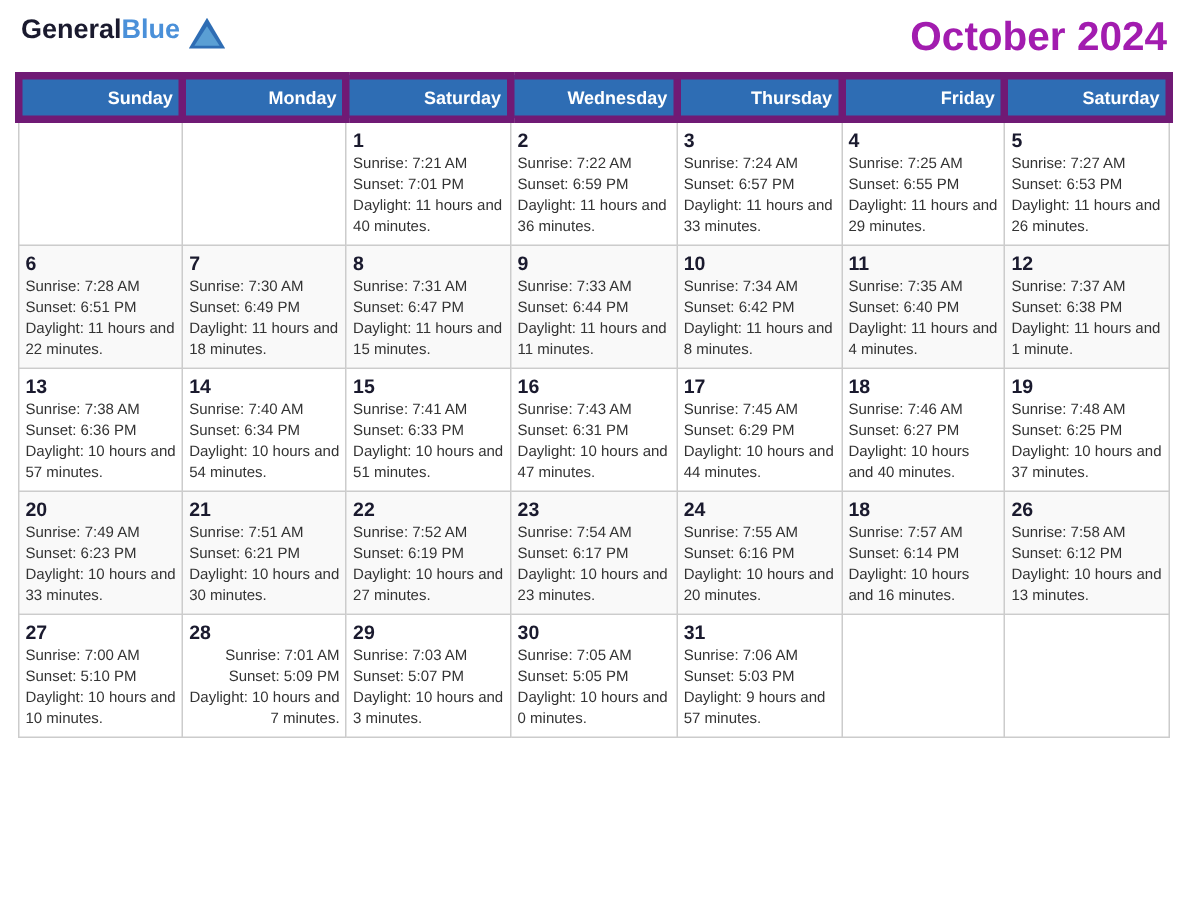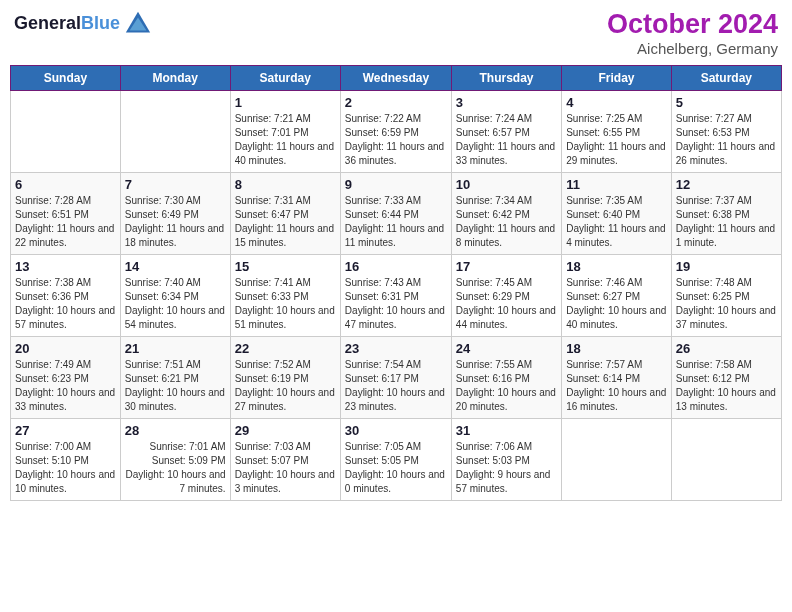--- a/index.html
+++ b/index.html
@@ -51,24 +51,24 @@
     }
     .calendar {
       width: 100%;
       border-collapse: collapse;
       font-size: 11px;
     }
     .calendar thead th {
       background-color: #2e6db4;
       color: #fff;
       padding: 5px 4px;
-      text-align: center;
+      text-align: right;
       font-size: 12px;
       font-weight: bold;
-      border: 1px solid #701a75;
+      border: 5px solid #701a75;
     }
     .calendar tbody td {
       border: 1px solid #ccc;
       vertical-align: top;
       padding: 4px;
       width: 113px;
       min-height: 80px;
       background: #fff;
     }
     .calendar tbody tr:nth-child(even) td {
@@ -88,34 +88,33 @@
     .empty-cell {
       background: #fff !important;
     }
   </style>
 </head>
 <body>
 
 <div class="header">
   <div class="logo">
     <div>
-      <div style="display:flex;align-items:center;gap:2px;">
+      <div style="display:flex;align-items:flex-start;gap:2px;">
         <div class="logo-text">
           General<span>Blue</span>
         </div>
         <svg class="logo-icon" viewBox="0 0 30 30">
           <polygon points="15,2 28,24 2,24" fill="#2e6db4"></polygon>
           <polygon points="15,8 24,22 6,22" fill="#5a9fd4"></polygon>
         </svg>
       </div>
     </div>
   </div>
   <div class="title-block">
     <div class="month-title">October 2024</div>
-    <div class="subtitle">Aichelberg, Germany</div>
   </div>
 </div>
 
 <table class="calendar">
   <thead>
     <tr>
       <th>Sunday</th>
       <th>Monday</th>
       <th>Saturday</th>
       <th>Wednesday</th>

